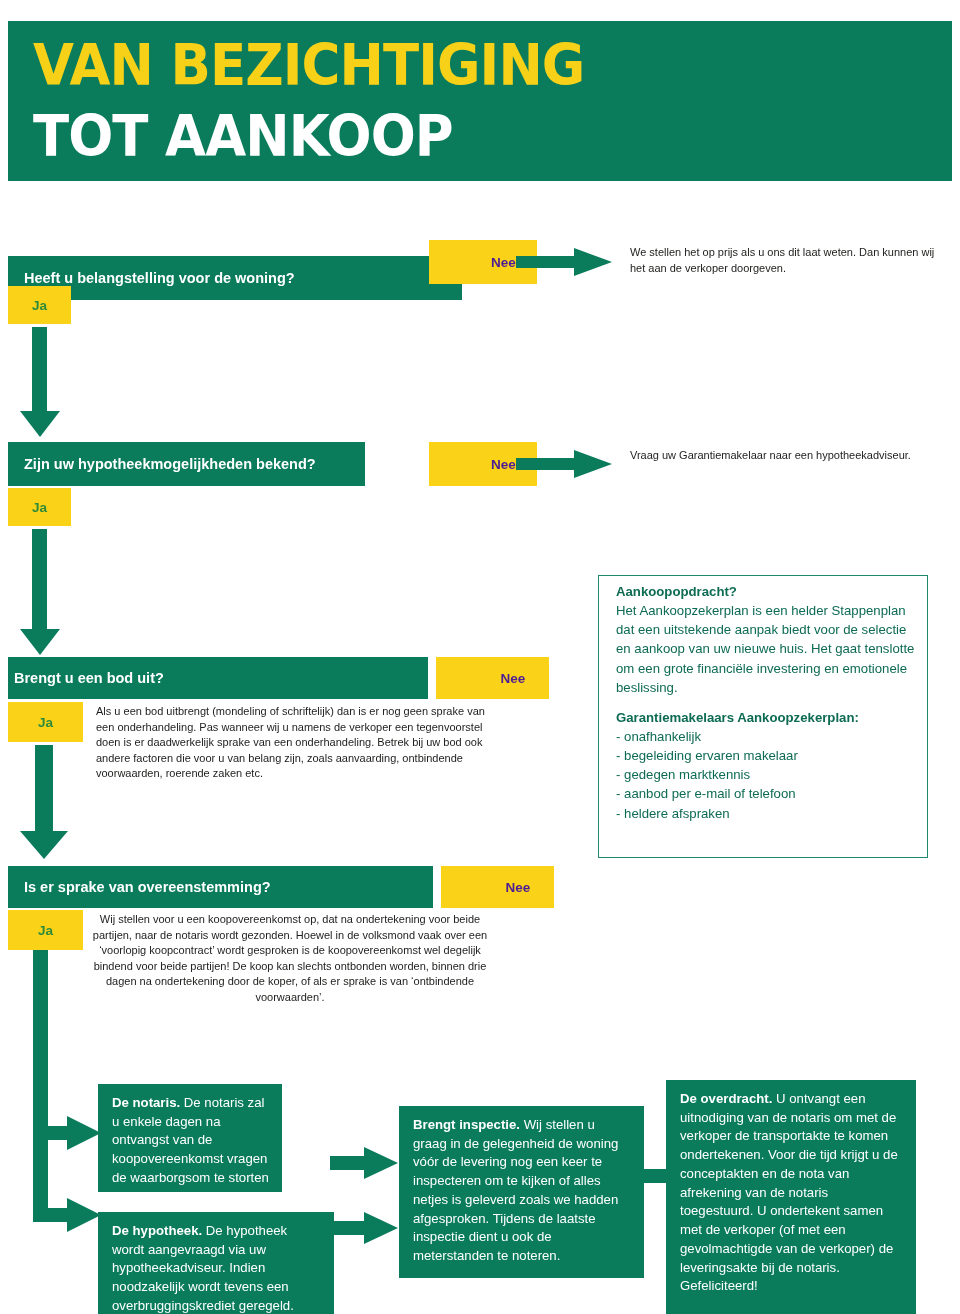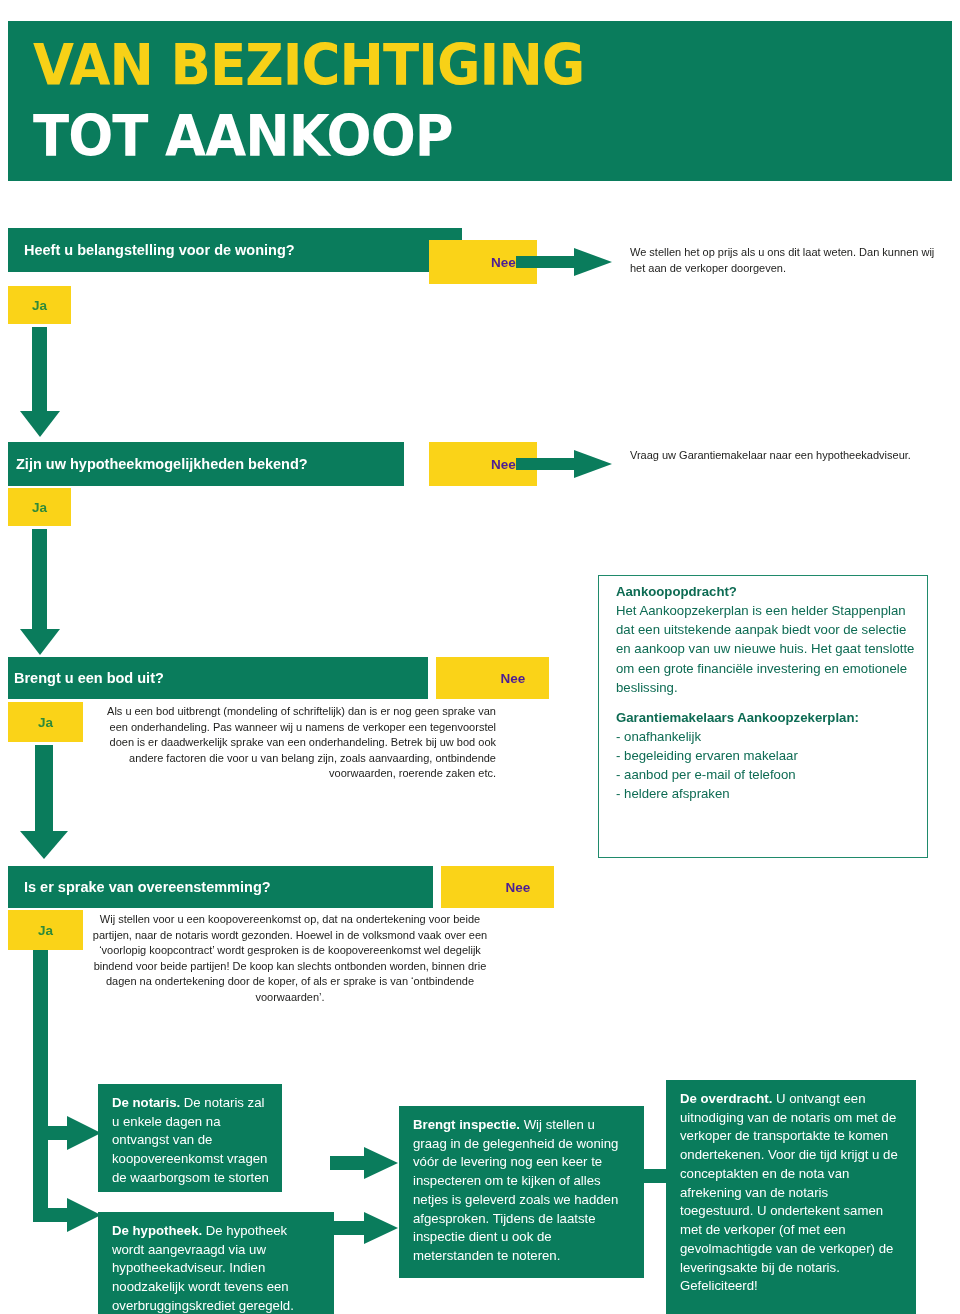--- a/index.html
+++ b/index.html
@@ -90,21 +90,21 @@
 </head>
 <body>
 
 <div class="canvas">
 
   <div class="header">
     <div class="line1">VAN BEZICHTIGING</div>
     <div class="line2">TOT AANKOOP</div>
   </div>
 
-  <div class="qbar" style="left:8px;top:216px;width:454px;height:44px;">
+  <div class="qbar" style="left:8px;top:244px;width:454px;height:44px;">
     <span>Heeft u belangstelling voor de woning?</span>
   </div>
   <div class="chip nee" style="left:429px;top:228px;width:67px;height:44px;">
     <span>Nee</span>
   </div>
   <div class="arrow-right" style="left:516px;top:236px;width:96px;height:28px;">
     <div class="shaft" style="left:0;top:8px;width:62px;height:12px;"></div>
     <div class="head" style="left:58px;top:0;border-top-width:14px;border-bottom-width:14px;border-left-width:38px;"></div>
   </div>
   <div class="body-text" style="left:630px;top:233px;width:320px;">
@@ -112,21 +112,21 @@
   </div>
 
   <div class="chip ja" style="left:8px;top:274px;width:63px;height:38px;">
     <span>Ja</span>
   </div>
   <div class="arrow-down" style="left:20px;top:315px;width:40px;height:110px;">
     <div class="shaft" style="left:12px;top:0;width:15px;height:90px;"></div>
     <div class="head" style="left:0;top:84px;border-left-width:20px;border-right-width:20px;border-top-width:26px;"></div>
   </div>
 
-  <div class="qbar" style="left:8px;top:430px;width:396px;height:44px;padding-left:8px;">
+  <div class="qbar" style="left:8px;top:430px;width:357px;height:44px;">
     <span>Zijn uw hypotheekmogelijkheden bekend?</span>
   </div>
   <div class="chip nee" style="left:429px;top:430px;width:67px;height:44px;">
     <span>Nee</span>
   </div>
   <div class="arrow-right" style="left:516px;top:438px;width:96px;height:28px;">
     <div class="shaft" style="left:0;top:8px;width:62px;height:12px;"></div>
     <div class="head" style="left:58px;top:0;border-top-width:14px;border-bottom-width:14px;border-left-width:38px;"></div>
   </div>
   <div class="body-text" style="left:630px;top:436px;width:320px;">
@@ -142,34 +142,35 @@
   </div>
 
   <div class="panel" style="left:598px;top:563px;width:330px;height:283px;"></div>
   <div class="panel-text" style="left:616px;top:570px;width:300px;">
     <span class="hd">Aankoopopdracht?</span>
     <span>Het Aankoopzekerplan is een helder Stappenplan dat een uitstekende aanpak biedt voor de selectie en aankoop van uw nieuwe huis. Het gaat tenslotte om een grote financiële investering en emotionele beslissing.</span>
     <span class="sp"></span>
     <span class="hd">Garantiemakelaars Aankoopzekerplan:</span>
     <span style="display:block">- onafhankelijk</span>
     <span style="display:block">- begeleiding ervaren makelaar</span>
+    <span style="display:block">- gedegen marktkennis</span>
     <span style="display:block">- aanbod per e-mail of telefoon</span>
     <span style="display:block">- heldere afspraken</span>
   </div>
 
   <div class="qbar" style="left:8px;top:645px;width:420px;height:42px;padding-left:6px;">
     <span>Brengt u een bod uit?</span>
   </div>
   <div class="chip nee" style="left:436px;top:645px;width:72px;height:42px;">
     <span>Nee</span>
   </div>
   <div class="chip ja" style="left:8px;top:690px;width:75px;height:40px;">
     <span>Ja</span>
   </div>
-  <div class="body-text" style="left:96px;top:692px;width:400px;text-align:right;">
+  <div class="body-text" style="left:96px;top:692px;width:400px;">
     <span>Als u een bod uitbrengt (mondeling of schriftelijk) dan is er nog geen sprake van een onderhandeling. Pas wanneer wij u namens de verkoper een tegenvoorstel doen is er daadwerkelijk sprake van een onderhandeling. Betrek bij uw bod ook andere factoren die voor u van belang zijn, zoals aanvaarding, ontbindende voorwaarden, roerende zaken etc.</span>
   </div>
   <div class="arrow-down" style="left:20px;top:733px;width:50px;height:120px;">
     <div class="shaft" style="left:15px;top:0;width:18px;height:92px;"></div>
     <div class="head" style="left:0;top:86px;border-left-width:24px;border-right-width:24px;border-top-width:28px;"></div>
   </div>
 
   <div class="qbar" style="left:8px;top:854px;width:425px;height:42px;">
     <span>Is er sprake van overeenstemming?</span>
   </div>

